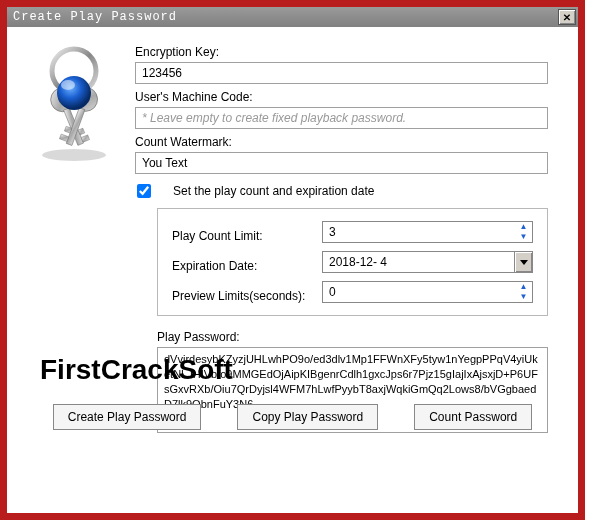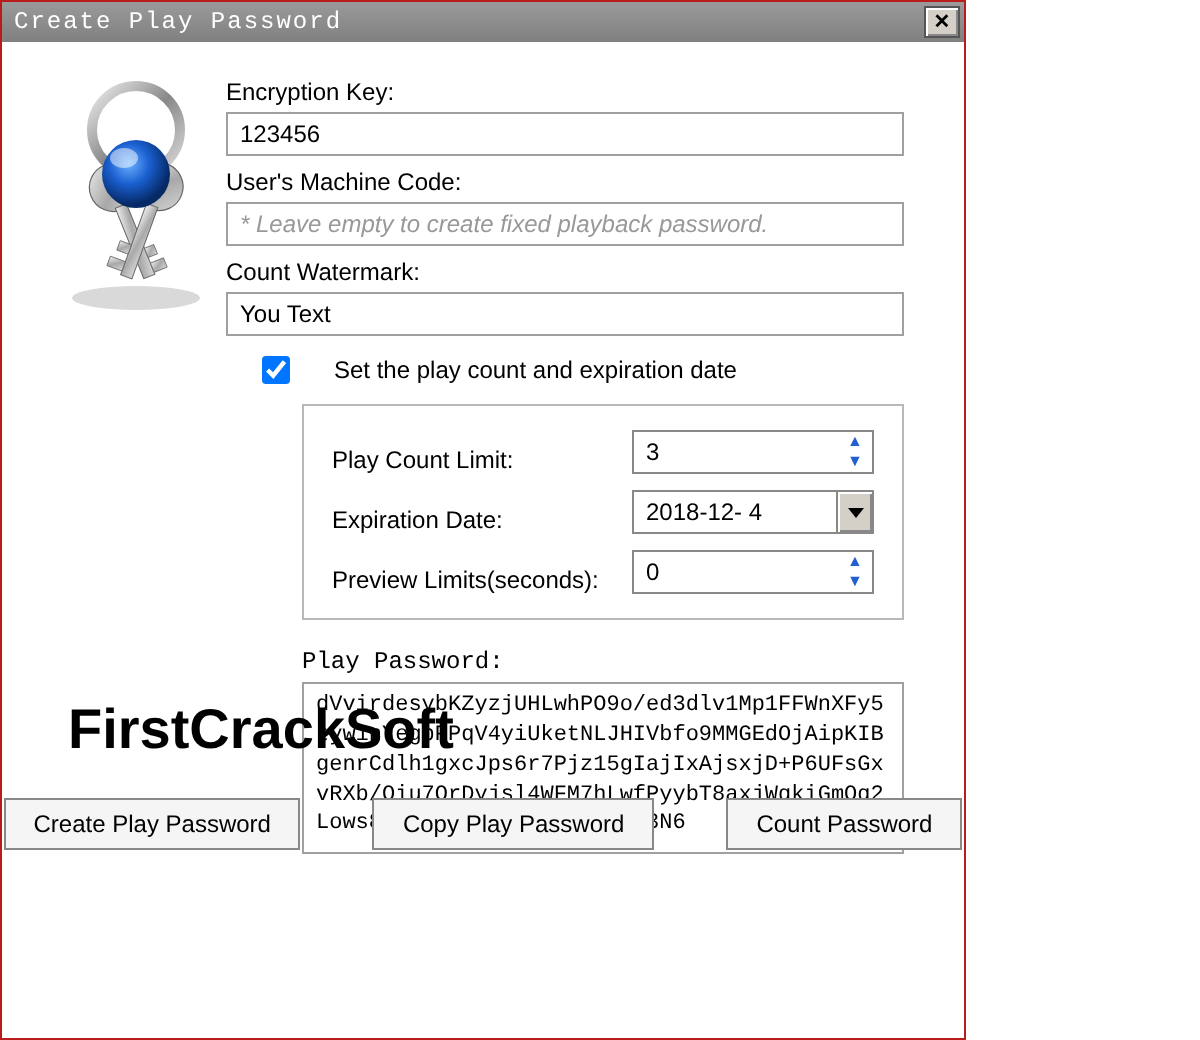--- a/index.html
+++ b/index.html
@@ -1,43 +1,43 @@
 <!DOCTYPE html>
 <html><head>
 <meta charset="utf-8">
 <style>
   * { box-sizing: border-box; margin: 0; padding: 0; }
   body { font-family: "Microsoft Sans Serif", Tahoma, sans-serif; font-size: 12px; background: #fff; }
-  .window { width: 483px; height: 520px; border: 1px solid #b91c1c; background: #fff; position: relative; }
+  .window { width: 585px; height: 520px; border: 7px solid #b91c1c; background: #fff; position: relative; }
   .titlebar { height: 20px; background: linear-gradient(to bottom, #9a9a9a, #808080); display: flex; align-items: center; justify-content: space-between; padding: 0 2px 0 6px; }
   .titlebar-text { color: #fff; font-family: "Courier New", monospace; font-size: 12px; letter-spacing: 1px; }
   .close-btn { width: 18px; height: 16px; background: #d4d0c8; border: 1px solid #555; display: flex; align-items: center; justify-content: center; font-family: Arial, sans-serif; font-size: 10px; font-weight: bold; cursor: pointer; box-shadow: inset 1px 1px 0 #fff, inset -1px -1px 0 #888; }
   .content { padding: 12px 30px 12px 22px; position: relative; }
-  .top-row { display: flex; }
+  .top-row { display: flex; gap: 16px; }
   .icon-col { width: 90px; flex-shrink: 0; padding-top: 4px; }
   .fields-col { flex: 1; }
   .field-label { font-size: 12px; color: #000; margin-bottom: 3px; margin-top: 6px; }
   .text-input { width: 100%; height: 22px; border: 1px solid #a0a0a0; padding: 2px 6px; font-size: 12px; font-family: inherit; background: #fff; }
   .text-input::placeholder { color: #999; font-style: italic; }
   .check-row { margin-top: 10px; margin-left: 108px; display: flex; align-items: center; gap: 22px; }
   .check-row input[type=checkbox] { width: 14px; height: 14px; }
   .fieldset { margin: 10px 0 0 128px; border: 1px solid #b8b8b8; padding: 12px 14px 12px 14px; }
   .fs-row { display: flex; align-items: flex-end; margin-bottom: 8px; }
   .fs-row:last-child { margin-bottom: 0; }
   .fs-label { width: 150px; font-size: 12px; }
   .fs-control { flex: 1; position: relative; }
   .spinner { width: 100%; height: 22px; border: 1px solid #888; display: flex; align-items: center; background: #fff; }
   .spinner-val { flex: 1; padding: 0 6px; font-size: 12px; }
   .spinner-btns { width: 18px; height: 100%; display: flex; flex-direction: column; border-left: 1px solid transparent; }
   .spin-btn { flex: 1; display: flex; align-items: center; justify-content: center; font-size: 8px; color: #2060d0; cursor: pointer; line-height: 1; }
   .dropdown { width: 100%; height: 22px; border: 1px solid #888; display: flex; align-items: center; background: #fff; }
   .dropdown-val { flex: 1; padding: 0 6px; font-size: 12px; }
   .dropdown-btn { width: 18px; height: 100%; background: #d4d0c8; border-left: 1px solid #888; display: flex; align-items: center; justify-content: center; cursor: pointer; box-shadow: inset 1px 1px 0 #fff, inset -1px -1px 0 #888; }
   .dropdown-btn::after { content: ""; border-left: 4px solid transparent; border-right: 4px solid transparent; border-top: 5px solid #000; }
-  .pw-section { margin: 14px 0 0 128px; font-family: Liberation Mono, monospace; }
+  .pw-section { margin: 14px 0 0 128px; }
   .pw-textarea { width: 100%; height: 86px; border: 1px solid #a0a0a0; padding: 4px 6px; font-size: 11px; font-family: inherit; resize: none; overflow-y: scroll; word-break: break-all; background: #fff; line-height: 1.35; }
   .overlay-text { position: absolute; left: 33px; bottom: 62px; font-size: 28px; font-weight: 700; color: #000; font-family: Arial, sans-serif; }
   .button-row { position: absolute; bottom: 18px; left: 0; right: 0; display: flex; justify-content: center; gap: 36px; }
   .btn { height: 26px; padding: 0 14px; border: 1px solid #888; background: #f5f5f5; font-size: 12px; font-family: inherit; cursor: pointer; }
   .key-icon svg { width: 90px; height: 120px; }
 </style>
 </head>
 <body>
 
 <div class="window">

